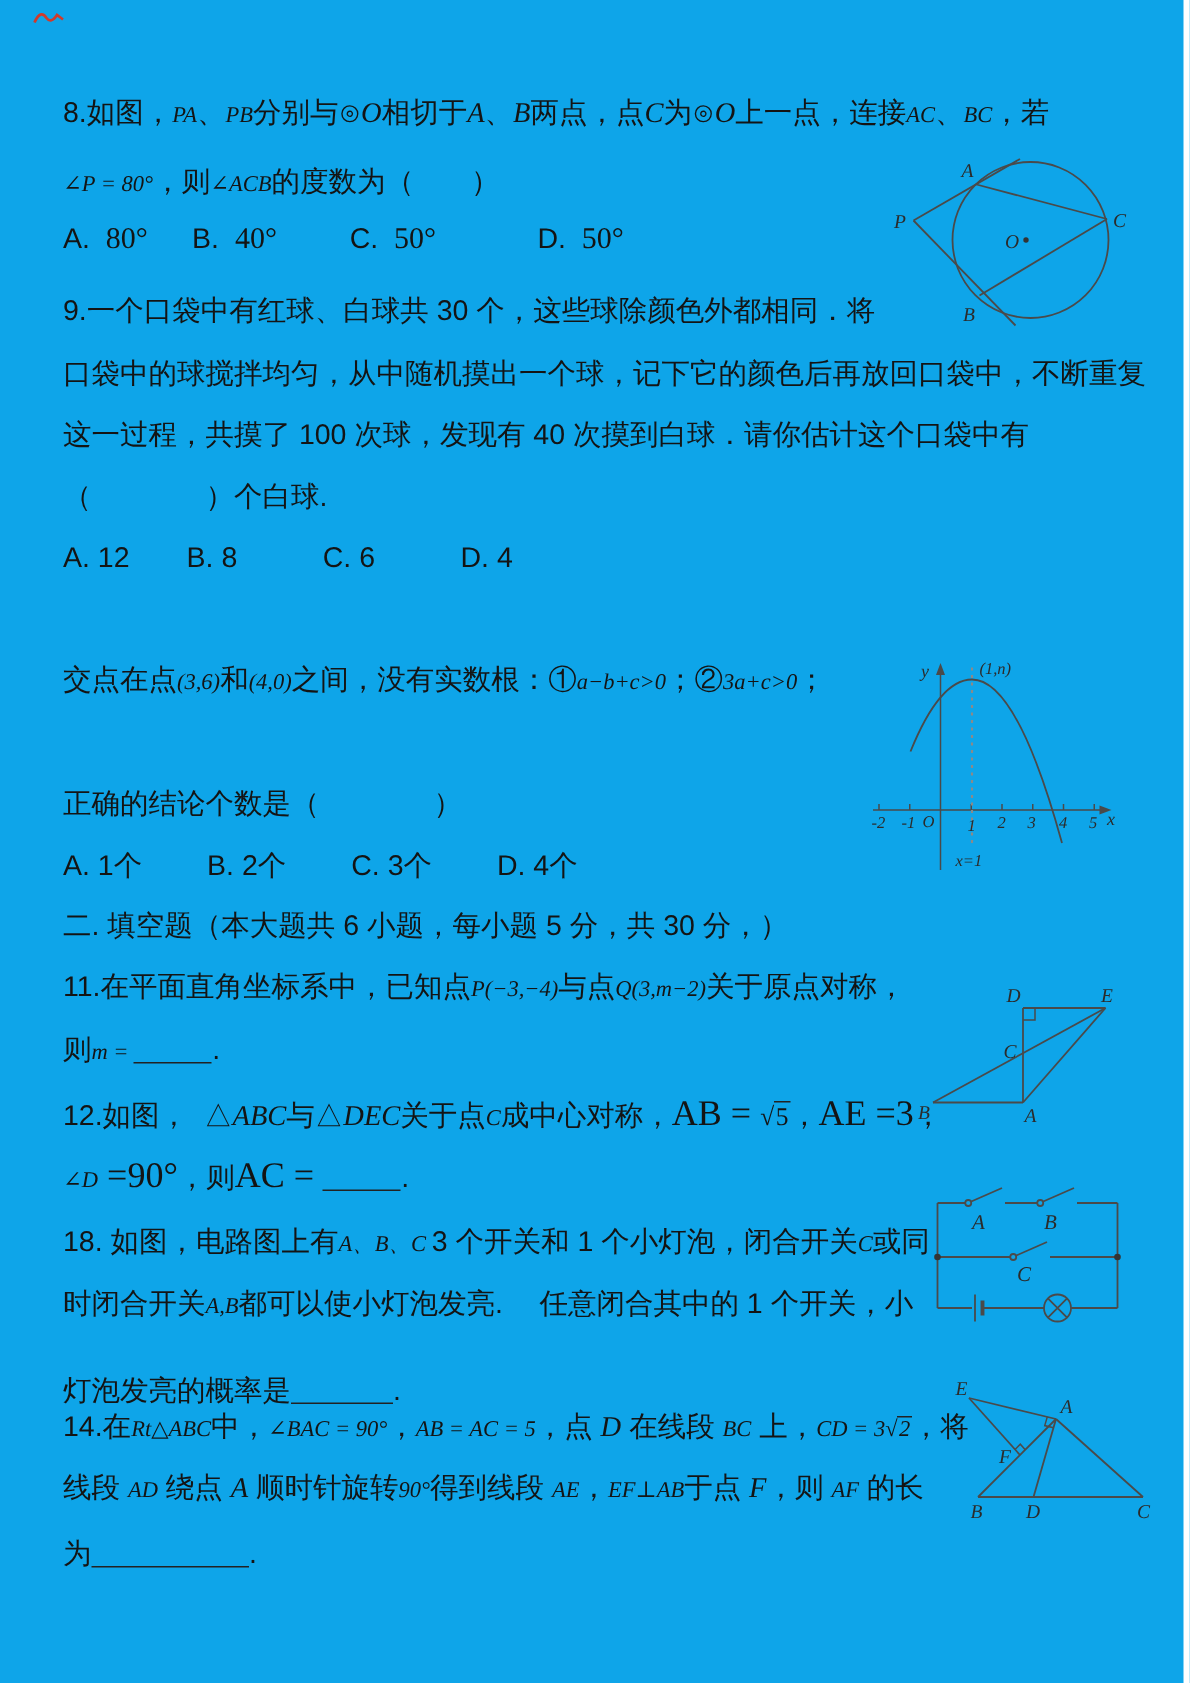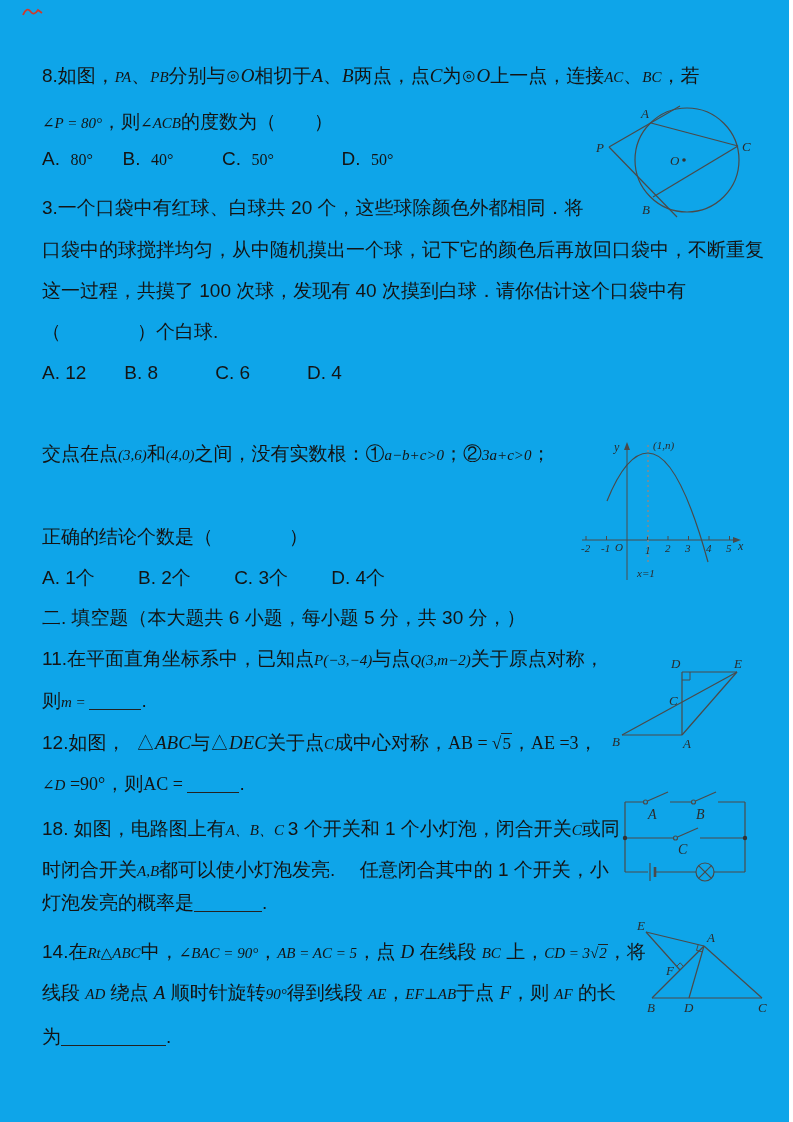--- a/index.html
+++ b/index.html
@@ -2,22 +2,22 @@
 <html><head>
 <meta charset="utf-8">
 <style>
   html,body{margin:0;padding:0;background:#fff;}
   .page{position:relative;width:789px;height:1122px;background:#0ea5e9;overflow:hidden;
         font-family:"Liberation Sans",sans-serif;color:#151515;}
   .line{position:absolute;left:42px;white-space:pre;font-size:19px;line-height:24px;}
   .cn{font-family:"Liberation Sans",sans-serif;font-size:19px;color:#141414;}
   .m{font-family:"Liberation Serif","DejaVu Serif","DejaVu Sans",serif;font-style:italic;font-size:19px;color:#141414;}
   .ms{font-family:"Liberation Serif","DejaVu Serif","DejaVu Sans",serif;font-style:italic;font-size:15px;color:#141414;}
-  .n{font-family:"Liberation Serif","DejaVu Serif","DejaVu Sans",serif;font-size:18px;color:#141414;margin-top:20px;}
-  .ns{font-family:"Liberation Serif","DejaVu Serif","DejaVu Sans",serif;font-size:16px;color:#141414;}
+  .n{font-family:"Liberation Serif","DejaVu Serif","DejaVu Sans",serif;font-size:24px;color:#141414;margin-top:20px;}
+  .ns{font-family:"Liberation Serif","DejaVu Serif","DejaVu Sans",serif;font-size:20px;color:#141414;}
   .blank{display:inline-block;height:0;border-bottom:1.6px solid #222;vertical-align:-3px;}
   .sqrt{font-family:"Liberation Serif","DejaVu Serif","DejaVu Sans",serif;font-size:17px;color:#141414;}
   .sqrt.ms{font-size:15px;}
   .rad{border-top:1.2px solid #222;padding:0 1px;}
   svg.fig{position:absolute;overflow:visible;}
   svg.fig text{font-family:"Liberation Serif","DejaVu Serif","DejaVu Sans",serif;font-style:italic;fill:#2b2b2b;}
   .stroke{stroke:#4a4a4a;fill:none;stroke-width:1.2;}
   .thin{stroke:#4a4a4a;fill:none;stroke-width:1;}
 </style>
 </head>
@@ -40,21 +40,21 @@
     <line class="stroke" x1="63" y1="23" x2="150" y2="46"></line>
     <line class="stroke" x1="65" y1="97" x2="150" y2="46"></line>
     <circle cx="96" cy="60" r="1.8" fill="#333"></circle>
     <text x="53" y="18" font-size="13">A</text>
     <text x="8" y="52" font-size="13">P</text>
     <text x="54" y="114" font-size="13">B</text>
     <text x="154" y="51" font-size="13">C</text>
     <text x="82" y="65" font-size="13">O</text>
   </svg>
 
-  <div class="line" style="top:196px"><span class="cn">3.一个口袋中有红球、白球共 20 个，这些球除颜色外都相同．将</span></div>
+  <div class="line" style="top:196px"><span class="cn">9.一个口袋中有红球、白球共 30 个，这些球除颜色外都相同．将</span></div>
   <div class="line" style="top:238px"><span class="cn">口袋中的球搅拌均匀，从中随机摸出一个球，记下它的颜色后再放回口袋中，不断重复</span></div>
   <div class="line" style="top:279px"><span class="cn">这一过程，共摸了 100 次球，发现有 40 次摸到白球．请你估计这个口袋中有</span></div>
   <div class="line" style="top:320px"><span class="cn">（　　　　）个白球.</span></div>
   <div class="line" style="top:361px"><span class="cn">A. 12　　B. 8　　　C. 6　　　D. 4</span></div>
 
   <div class="line" style="top:442px"><span class="cn">交点在点</span><span class="ms">(3,6)</span><span class="cn">和</span><span class="ms">(4,0)</span><span class="cn">之间，没有实数根：①</span><span class="ms">a−b+c&gt;0</span><span class="cn">；②</span><span class="ms">3a+c&gt;0</span><span class="cn">；</span></div>
   <div class="line" style="top:525px"><span class="cn">正确的结论个数是（　　　　）</span></div>
   <div class="line" style="top:566px"><span class="cn">A. 1个　　 B. 2个　　 C. 3个　　 D. 4个</span></div>
 
   <svg class="fig" style="left:580px;top:435px" width="213" height="150" viewBox="0 0 213 150">
@@ -104,21 +104,21 @@
     <path class="thin" d="M70 28 H78 V20"></path>
     <text x="59" y="16" font-size="13">D</text>
     <text x="122" y="16" font-size="13">E</text>
     <text x="57" y="53" font-size="13">C</text>
     <text x="0" y="94" font-size="13">B</text>
     <text x="71" y="96" font-size="13">A</text>
   </svg>
 
   <div class="line" style="top:817px"><span class="cn">18. 如图，电路图上有</span><span class="ms">A、B、C </span><span class="cn">3 个开关和 1 个小灯泡，闭合开关</span><span class="ms">C</span><span class="cn">或同</span></div>
   <div class="line" style="top:858px"><span class="cn">时闭合开关</span><span class="ms">A,B</span><span class="cn">都可以使小灯泡发亮.　 任意闭合其中的 1 个开关，小</span></div>
-  <div class="line" style="top:891px"><span class="cn">灯泡发亮的概率是</span><span class="blank" style="width: 68px;"></span><span class="cn">.</span></div>
+  <div class="line" style="top:916px"><span class="cn">灯泡发亮的概率是</span><span class="blank" style="width: 68px;"></span><span class="cn">.</span></div>
 
   <svg class="fig" style="left:618px;top:788px" width="172" height="108" viewBox="0 0 172 108">
     <path class="stroke" d="M7 14 H26 M52 14 H74 M100 14 H127"></path>
     <line class="stroke" x1="7" y1="14" x2="7" y2="84"></line>
     <line class="stroke" x1="127" y1="14" x2="127" y2="84"></line>
     <path class="stroke" d="M7 50 H56 M82 50 H127"></path>
     <path class="stroke" d="M7 84 H30 M37 84 H78 M96 84 H127"></path>
     <circle class="stroke" cx="27.5" cy="14" r="2" fill="#fff"></circle>
     <line class="stroke" x1="29.5" y1="13" x2="50" y2="4"></line>
     <circle class="stroke" cx="75.5" cy="14" r="2" fill="#fff"></circle>

